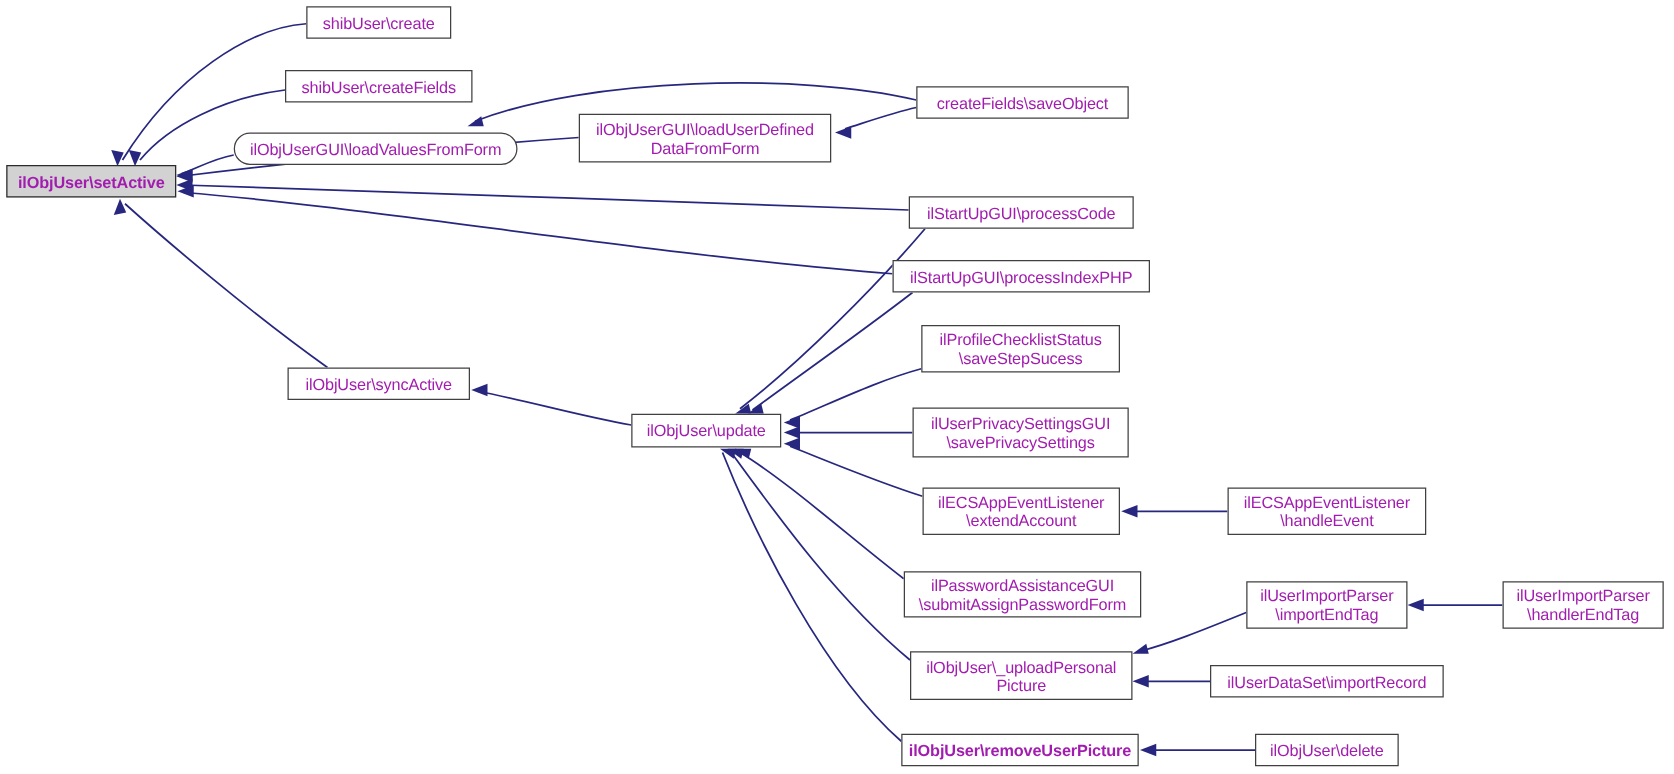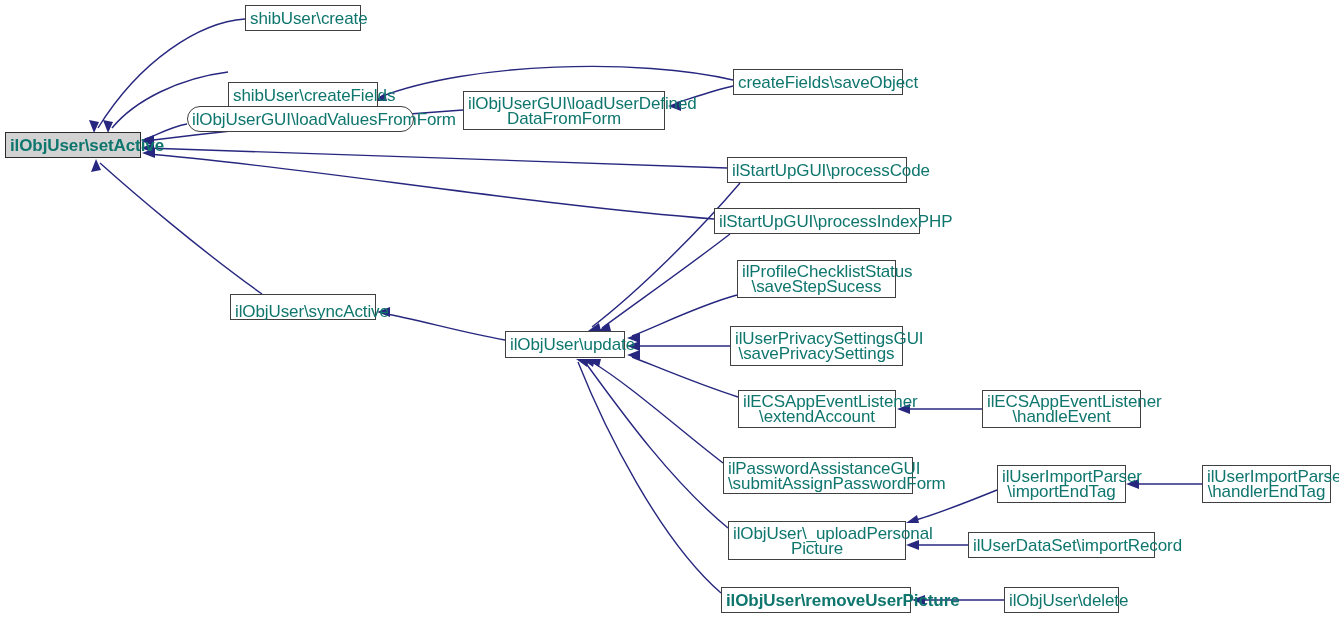--- a/index.html
+++ b/index.html
@@ -31,22 +31,22 @@
     left: 0;
     top: 0;
     width: 1339px;
     height: 619px;
   }
   .node {
     position: absolute;
     box-sizing: border-box;
     border: 1px solid #404040;
     background: #ffffff;
-    color: #0f766e;
-    font-size: 17px;
+    color: #a21caf;
+    font-size: 13px;
     line-height: 15px;
     text-align: center;
     display: flex;
     align-items: center;
     justify-content: center;
     white-space: pre-line;
     letter-spacing: -0.1px;
     cursor: default;
   }
   .node.root {
@@ -108,28 +108,28 @@
       <path d="M 968,545 C 950,545 930,545 912,545" fill="none" stroke="#27277f" stroke-width="1.4"></path>
       <polygon points="906,545 919,540 919,550" fill="#27277f"></polygon>
       <path d="M 721,593 C 660,540 605,430 578,362" fill="none" stroke="#27277f" stroke-width="1.4"></path>
       <polygon points="576,359 587,367 589,359" fill="#27277f"></polygon>
       <path d="M 1004,600 C 980,600 940,600 918,600" fill="none" stroke="#27277f" stroke-width="1.4"></path>
       <polygon points="912,600 925,595 925,605" fill="#27277f"></polygon>
     </svg>
   <div id="node-layer">
       <div class="node root" style="left: 5px; top: 132px; width: 136px; height: 26px; font-weight: bold;"><span class="node-label">ilObjUser\setActive</span></div>
       <div class="node" style="left: 245px; top: 5px; width: 116px; height: 26px;"><span class="node-label">shibUser\create</span></div>
-      <div class="node" style="left: 228px; top: 56px; width: 150px; height: 26px; margin-top: 26px;"><span class="node-label">shibUser\createFields</span></div>
+      <div class="node" style="left: 228px; top: 56px; width: 150px; height: 26px;"><span class="node-label">shibUser\createFields</span></div>
       <div class="node" style="left: 187px; top: 106px; width: 227px; height: 26px; border-radius: 13px;"><span class="node-label">ilObjUserGUI\loadValuesFromForm</span></div>
       <div class="node" style="left: 463px; top: 91px; width: 202px; height: 39px;"><span class="node-label">ilObjUserGUI\loadUserDefined
 DataFromForm</span></div>
       <div class="node" style="left: 733px; top: 69px; width: 170px; height: 26px;"><span class="node-label">createFields\saveObject</span></div>
       <div class="node" style="left: 727px; top: 157px; width: 180px; height: 26px;"><span class="node-label">ilStartUpGUI\processCode</span></div>
       <div class="node" style="left: 714px; top: 208px; width: 206px; height: 26px;"><span class="node-label">ilStartUpGUI\processIndexPHP</span></div>
-      <div class="node" style="left: 230px; top: 294px; width: 146px; height: 26px; align-items: flex-end;"><span class="node-label">ilObjUser\syncActive</span></div>
+      <div class="node" style="left: 230px; top: 294px; width: 146px; height: 26px;"><span class="node-label">ilObjUser\syncActive</span></div>
       <div class="node" style="left: 505px; top: 331px; width: 120px; height: 27px;"><span class="node-label">ilObjUser\update</span></div>
       <div class="node" style="left: 737px; top: 260px; width: 159px; height: 38px;"><span class="node-label">ilProfileChecklistStatus
 \saveStepSucess</span></div>
       <div class="node" style="left: 730px; top: 326px; width: 173px; height: 40px;"><span class="node-label">ilUserPrivacySettingsGUI
 \savePrivacySettings</span></div>
       <div class="node" style="left: 738px; top: 390px; width: 158px; height: 38px;"><span class="node-label">ilECSAppEventListener
 \extendAccount</span></div>
       <div class="node" style="left: 982px; top: 390px; width: 159px; height: 38px;"><span class="node-label">ilECSAppEventListener
 \handleEvent</span></div>
       <div class="node" style="left: 723px; top: 457px; width: 190px; height: 37px;"><span class="node-label">ilPasswordAssistanceGUI

